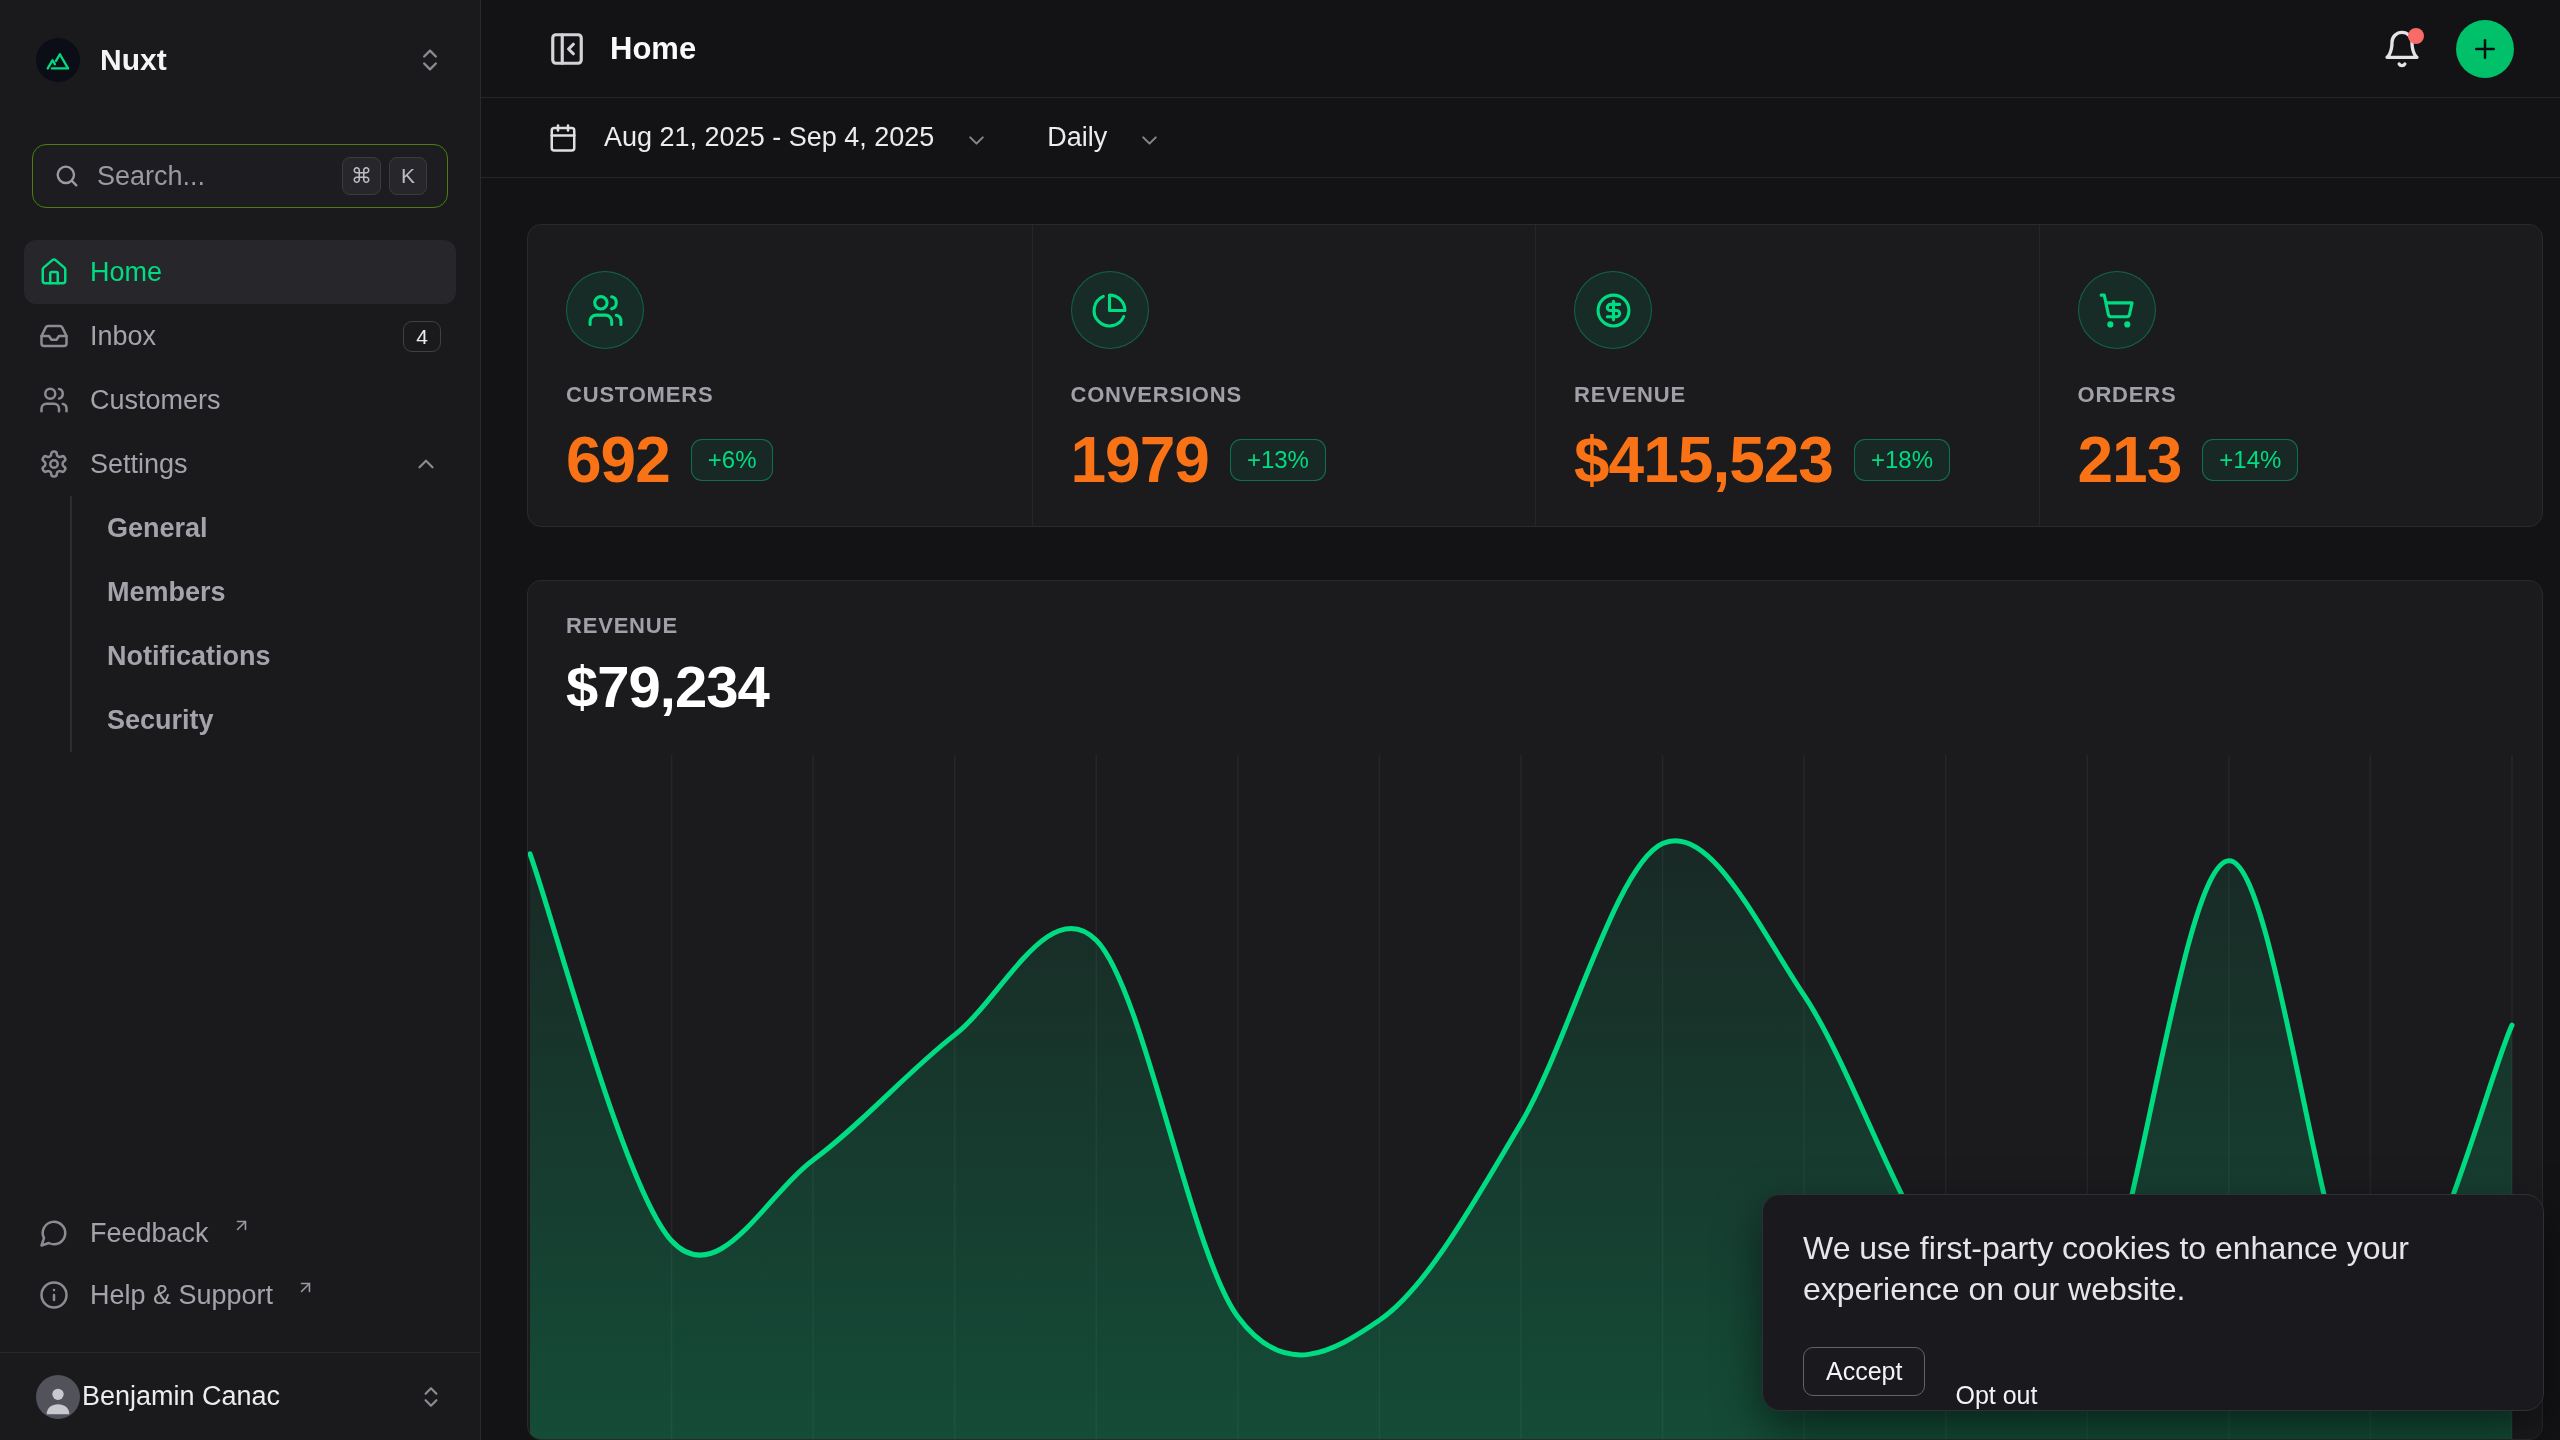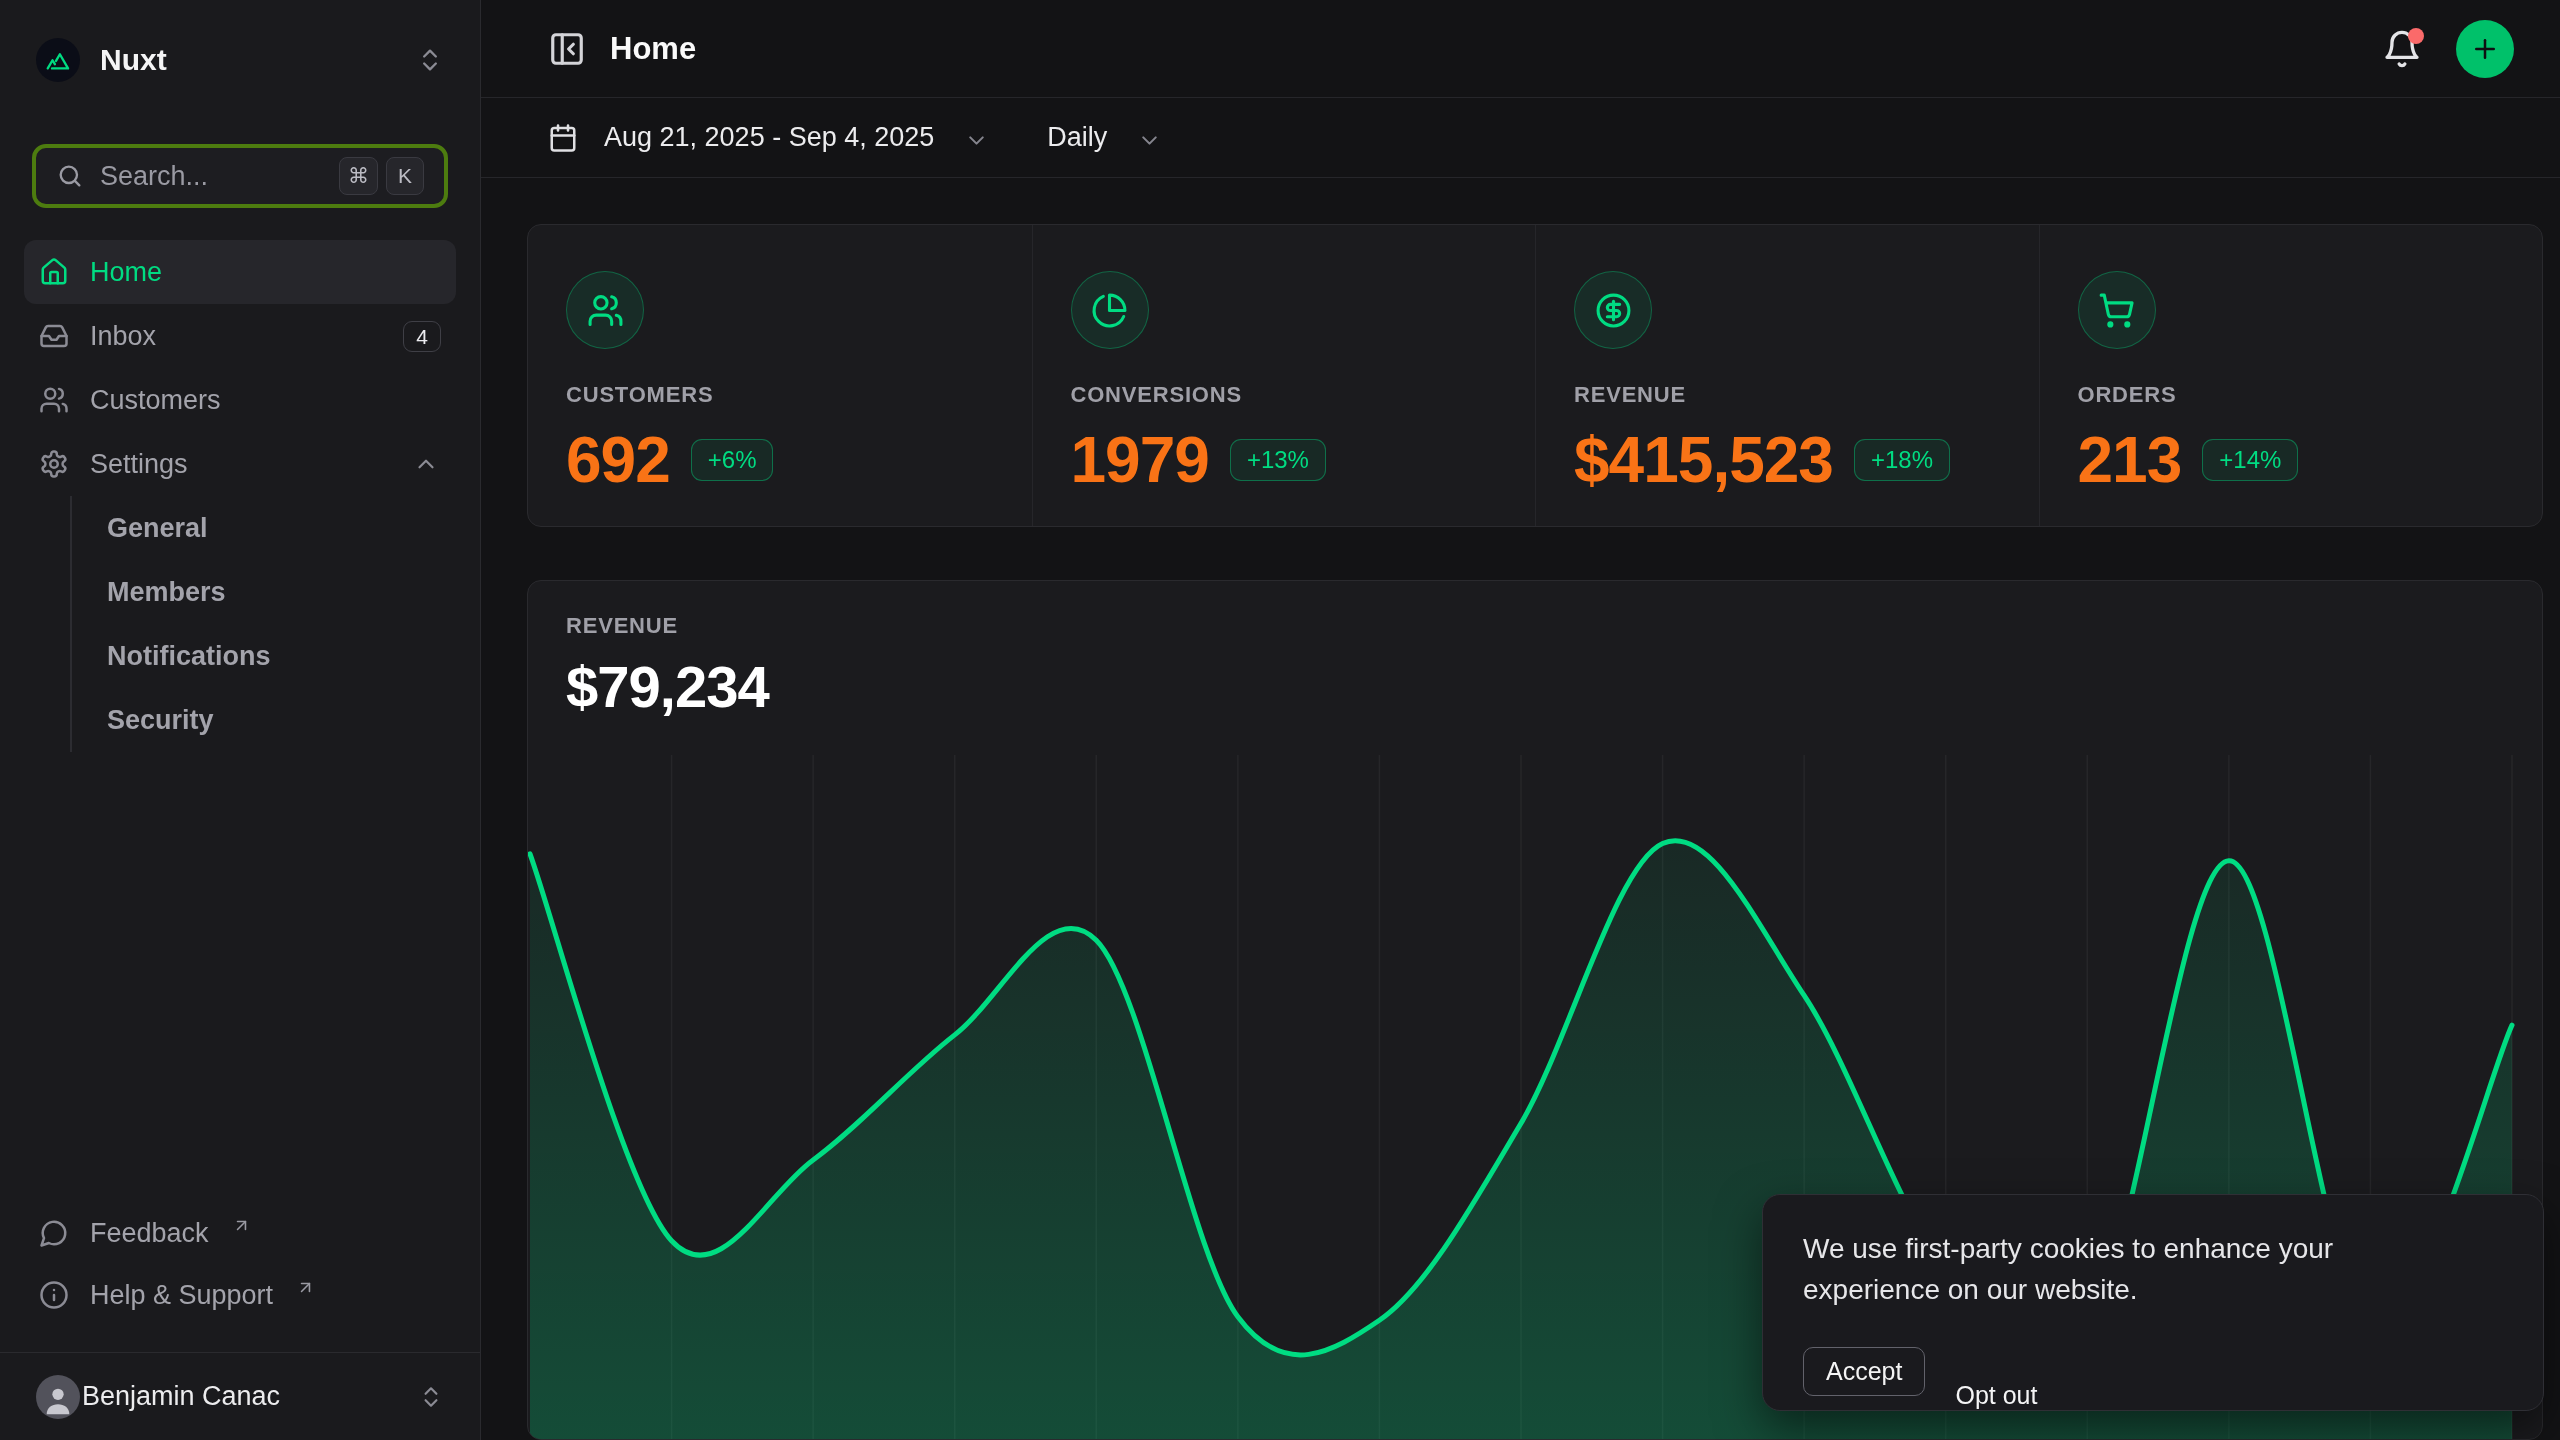--- a/index.html
+++ b/index.html
@@ -18,21 +18,21 @@
     display:flex; flex-direction:column;
   }
   .ws-row { margin:26px 24px 0; height:68px; display:flex; align-items:center; gap:20px; padding:0 12px; border-radius:12px; cursor:pointer; }
   .ws-logo { width:44px; height:44px; border-radius:50%; background:#0b0d17; display:flex; align-items:center; justify-content:center; flex:0 0 44px; }
   .ws-logo svg { width:28px; height:28px; color:#00dc82; }
   .ws-name { font-size:30px; font-weight:600; color:#f4f4f5; }
   .ws-chevrons { margin-left:auto; width:28px; height:28px; color:#8b8b94; }
 
   .search-box {
     margin:50px 32px 0; height:64px; border-radius:14px;
-    background:#1d1d21; border:4px solid #4d7c0f;
+    background:#1d1d21; border:1px solid #4d7c0f;
     display:flex; align-items:center; gap:16px; padding:0 20px; cursor:text;
   }
   .search-box svg { width:28px; height:28px; color:#9a9aa3; flex:0 0 28px; }
   .search-ph { font-size:27px; color:#9a9aa3; }
   .kbds { margin-left:auto; display:flex; gap:8px; }
   .kbds kbd {
     min-width:38px; height:38px; padding:0 8px; border-radius:8px;
     background:#26262b; border:1px solid #3a3a41; color:#bcbcc4;
     font-family:inherit; font-size:21px; display:inline-flex; align-items:center; justify-content:center;
   }
@@ -104,21 +104,21 @@
   .chart-wrap { margin-top:35px; height:700px; position:relative; }
   .chart-wrap svg { display:block; }
 
   
   .cookie-banner {
     position:absolute; left:1762px; top:1194px; width:782px; height:217px;
     background:#1a1a1e; border:1px solid #2f2f35; border-radius:18px;
     box-shadow:0 18px 45px rgba(0,0,0,.5);
     padding:33px 40px; z-index:10;
   }
-  .cookie-msg { font-size:28px; line-height:41px; color:#e6e6e9; max-width:620px; }
+  .cookie-msg { font-size:32px; line-height:41px; color:#e6e6e9; max-width:620px; }
   .cookie-actions { margin-top:23px; display:flex; align-items:center; gap:30px; }
   .accept-btn { background:none; border:1px solid #62626b; border-radius:10px; padding:9px 22px; font-family:inherit; font-size:25px; font-weight:500; color:#f4f4f5; cursor:pointer; }
   .optout-btn { background:none; border:none; font-family:inherit; font-size:25px; font-weight:500; color:#f4f4f5; cursor:pointer;margin-top:48px; }
 
   svg.ic { fill:none; stroke:currentColor; stroke-width:2; stroke-linecap:round; stroke-linejoin:round; }
 </style>
 </head>
 <body>
 
 <div class="app">

